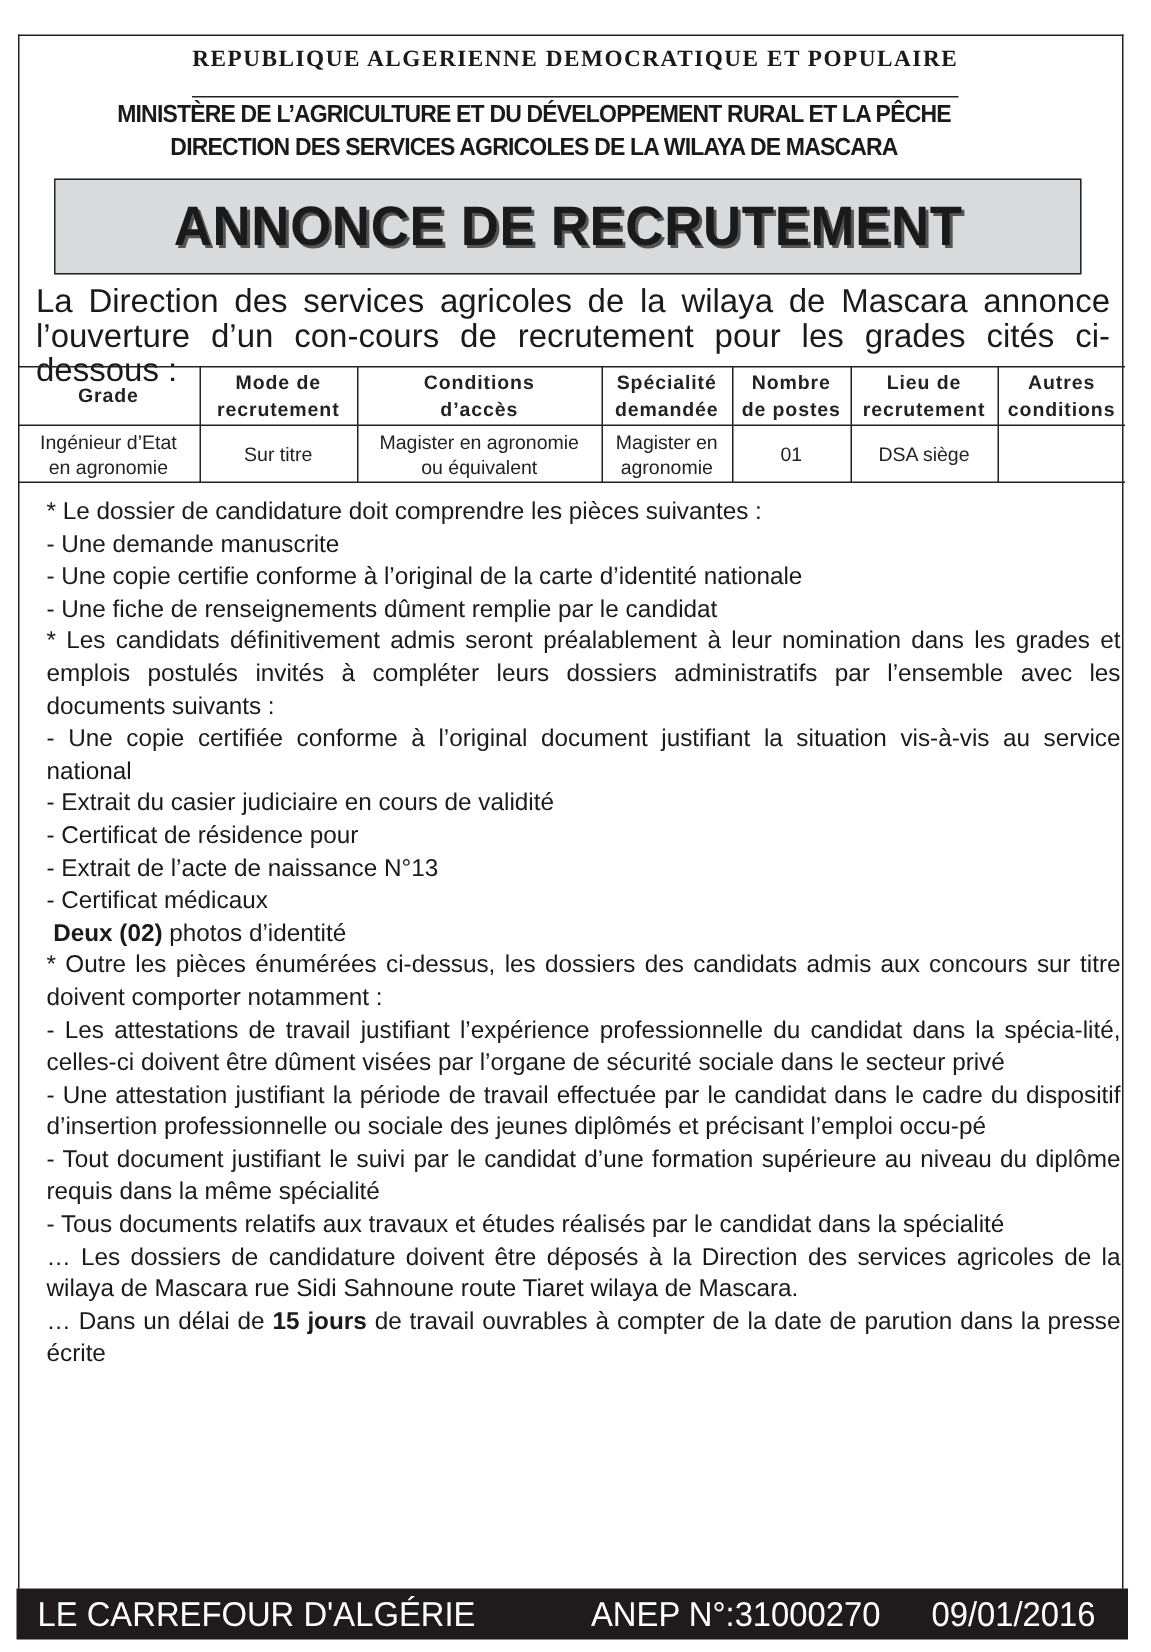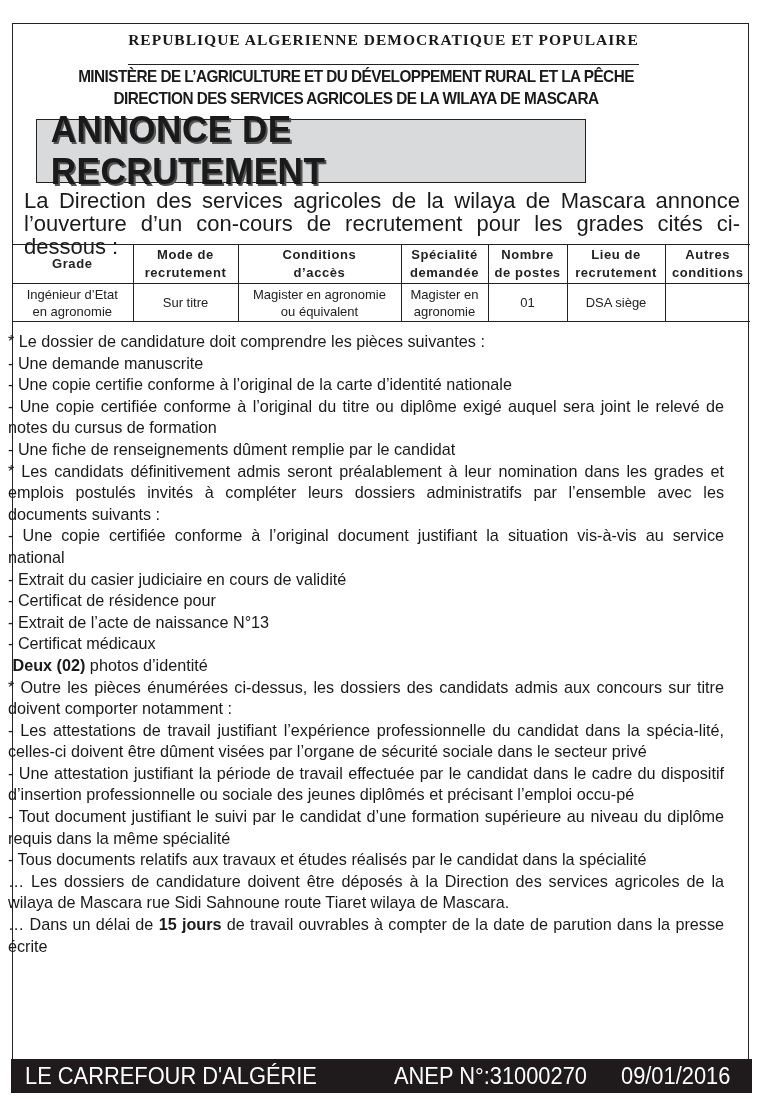--- a/index.html
+++ b/index.html
@@ -7,35 +7,35 @@
          font-family: "Liberation Sans", sans-serif; color: #1a1a1a; }
   .frame { position: absolute; left: 12px; top: 23px; width: 737px; height: 1036px;
            border: 1.5px solid #222; border-bottom: none; box-sizing: border-box; }
   .republic { position: absolute; left: 0; width: 767px; top: 31px; text-align: center;
               font-family: "Liberation Serif", serif; font-weight: bold; font-size: 15.5px;
               letter-spacing: 1px; }
   .republic span { border-bottom: 1.5px solid #222; padding-bottom: 16px; }
   .ministry { position: absolute; left: 0; width: 712px; top: 65px; text-align: center;
               font-weight: bold; font-size: 16.5px; line-height: 22px; letter-spacing: -0.6px; }
   .ministry div { transform: scaleX(0.93); }
-  .title-box { position: absolute; left: 36px; top: 119px; width: 550px; height: 64px;
+  .title-box { position: absolute; left: 36px; top: 119px; width: 685px; height: 64px;
                background: #d9dadc; border: 1.8px solid #222; box-sizing: border-box;
                display: flex; align-items: center; justify-content: center; }
   .title-box span { font-weight: bold; font-size: 37px; letter-spacing: 0.5px; color: #1a1a1a;
                     text-shadow: 2px 2px 0 #555; transform: scaleX(0.95); display: inline-block; }
   .intro { position: absolute; left: 24px; top: 189px; width: 716px; font-size: 22px;
            line-height: 23px; text-align: justify; }
   table.grid { position: absolute; left: 12px; top: 244px; width: 738px; border-collapse: collapse;
                font-size: 13px; }
   table.grid th, table.grid td { border: 1.2px solid #222; text-align: center; padding: 0 2px; }
   table.grid th { font-weight: bold; height: 38px; line-height: 18px; letter-spacing: 0.6px; color: #222; }
   table.grid td { height: 37px; line-height: 17px; color: #222; }
   table.grid tr > *:first-child { border-left: none; }
   table.grid tr > *:last-child { border-right: none; }
-  .body { position: absolute; left: 8px; top: 331px; width: 716px; font-size: 16.2px;
+  .body { position: absolute; left: 31px; top: 331px; width: 716px; font-size: 16.2px;
           line-height: 21.6px; }
   .body p { margin: 0; text-align: justify; }
   .body b { font-weight: bold; }
   .footer { position: absolute; left: 11px; top: 1059px; width: 741px; height: 34px;
             background: #1f1b1c; color: #ffffff; font-weight: normal; font-size: 23px;
             display: flex; align-items: center; }
   .footer .pub { position: absolute; left: 14px; }
   .footer .anep { position: absolute; left: 383px; }
   .footer .date { position: absolute; left: 610px; }
   .footer span { transform: scaleX(0.95); transform-origin: left; display: inline-block; }
@@ -126,21 +126,20 @@
           <div></div>
         </td>
       </tr>
     </tbody>
 </table>
 
 <div class="body">
   <p>* Le dossier de candidature doit comprendre les pièces suivantes :</p>
   <p>- Une demande manuscrite</p>
   <p>- Une copie certifie conforme à l’original de la carte d’identité nationale</p>
-  <p>- Une copie certifiée conforme à l’original du titre ou diplôme exigé auquel sera joint le relevé de notes du cursus de formation</p>
   <p>- Une fiche de renseignements dûment remplie par le candidat</p>
   <p>* Les candidats définitivement admis seront préalablement à leur nomination dans les grades et emplois postulés invités à compléter leurs dossiers administratifs par l’ensemble avec les documents suivants :</p>
   <p>- Une copie certifiée conforme à l’original document justifiant la situation vis-à-vis au service national</p>
   <p>- Extrait du casier judiciaire en cours de validité</p>
   <p>- Certificat de résidence pour</p>
   <p>- Extrait de l’acte de naissance N°13</p>
   <p>- Certificat médicaux</p>
   <p>&nbsp;<b>Deux (02)</b><span> photos d’identité</span></p>
   <p>* Outre les pièces énumérées ci-dessus, les dossiers des candidats admis aux concours sur titre doivent comporter notamment :</p>
   <p>- Les attestations de travail justifiant l’expérience professionnelle du candidat dans la spécia-lité, celles-ci doivent être dûment visées par l’organe de sécurité sociale dans le secteur privé</p>

